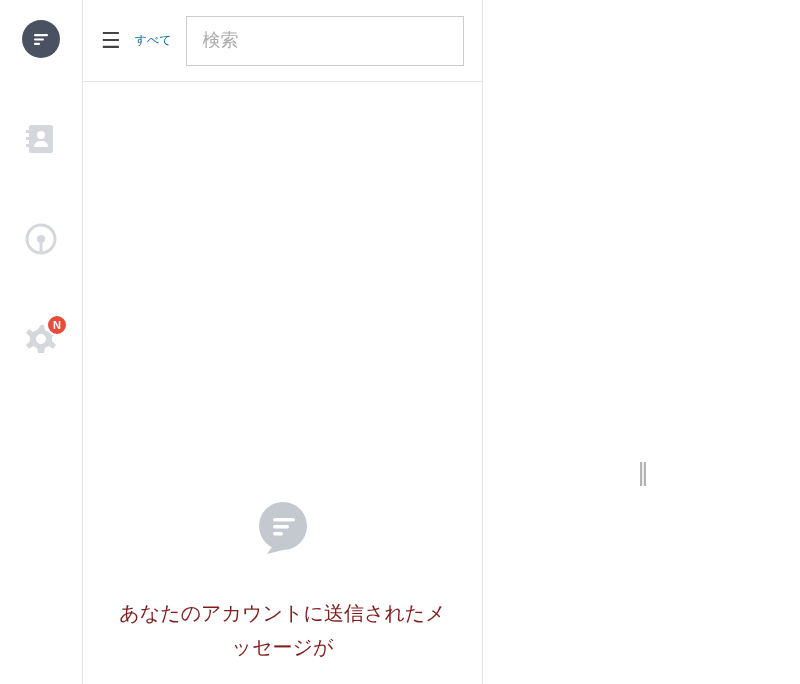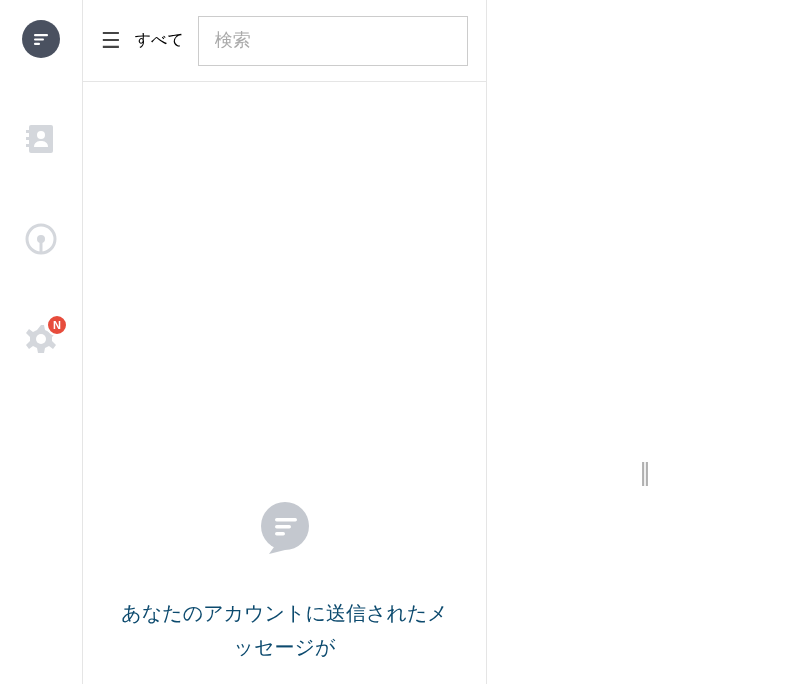--- a/index.html
+++ b/index.html
@@ -65,22 +65,22 @@
       gap: 14px;
     }
     .menu-btn {
       font-size: 22px;
       color: #444;
       cursor: pointer;
       line-height: 1;
       user-select: none;
     }
     .filter-label {
-      font-size: 16px;
-      color: #000000;
+      font-size: 12px;
+      color: #0369a1;
       flex-shrink: 0;
     }
     .search-box {
       margin-left: auto;
       height: 50px;
       width: 303px;
       border: 1px solid #ccc;
       font-size: 18px;
       color: #333;
       padding: 0 16px;
@@ -94,21 +94,21 @@
       align-items: center;
       justify-content: flex-end;
       padding-bottom: 20px;
     }
     .empty-icon {
       width: 56px;
       height: 56px;
       margin-bottom: 40px;
     }
     .empty-text {
-      color: #0c4a6e;
+      color: #7f1d1d;
       font-size: 20px;
       text-align: center;
       line-height: 1.7;
       padding: 0 30px;
     }
     .rightgap {
       flex: 1;
       display:flex;
       align-items:center;
       justify-content:center;

